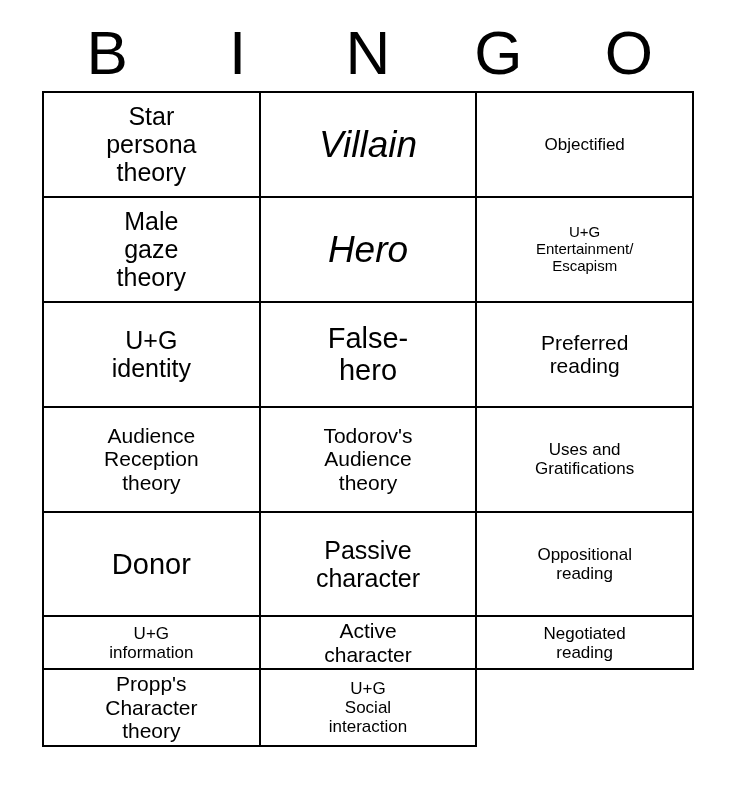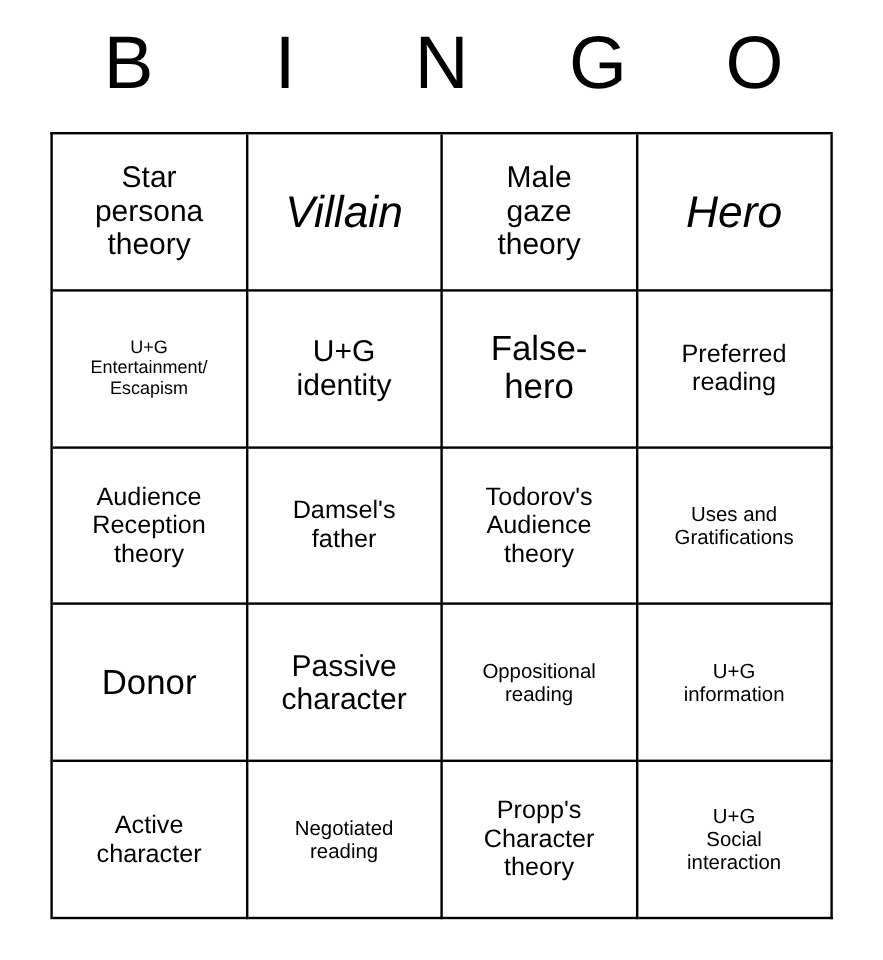--- a/index.html
+++ b/index.html
@@ -31,26 +31,26 @@
     justify-items: center;
   }
   .header-letter {
     font-size: 62px;
     line-height: 70px;
     font-weight: 400;
     letter-spacing: 0px;
     text-align: center;
   }
   #grid {
-    margin-top: 22px;
+    margin-top: 3px;
     width: 652px;
     height: 656px;
     box-sizing: border-box;
     display: grid;
-    grid-template-columns: repeat(4, 1fr);
+    grid-template-columns: repeat(3, 1fr);
     grid-template-rows: repeat(5, 1fr);
     border-top: 2px solid #000;
     border-left: 2px solid #000;
   }
   .cell {
     border-right: 2px solid #000;
     border-bottom: 2px solid #000;
     box-sizing: border-box;
     display: flex;
     align-items: center;
@@ -89,20 +89,23 @@
   <div id="grid">
 
     <div class="cell fs-md">
         <span class="cell-text">Star
 persona
 theory</span>
       </div>
     <div class="cell fs-xl">
         <span class="cell-text">Villain</span>
       </div>
+    <div class="cell fs-xs">
+        <span class="cell-text">Objectified</span>
+      </div>
     <div class="cell fs-md">
         <span class="cell-text">Male
 gaze
 theory</span>
       </div>
 
     <div class="cell fs-xl">
         <span class="cell-text">Hero</span>
       </div>
     <div class="cell fs-xxs">
@@ -120,24 +123,20 @@
       </div>
 
     <div class="cell fs-sm">
         <span class="cell-text">Preferred
 reading</span>
       </div>
     <div class="cell fs-sm">
         <span class="cell-text">Audience
 Reception
 theory</span>
-      </div>
-    <div class="cell fs-sm">
-        <span class="cell-text">Damsel's
-father</span>
       </div>
     <div class="cell fs-sm">
         <span class="cell-text">Todorov's
 Audience
 theory</span>
       </div>
 
     <div class="cell fs-xs">
         <span class="cell-text">Uses and
 Gratifications</span>

